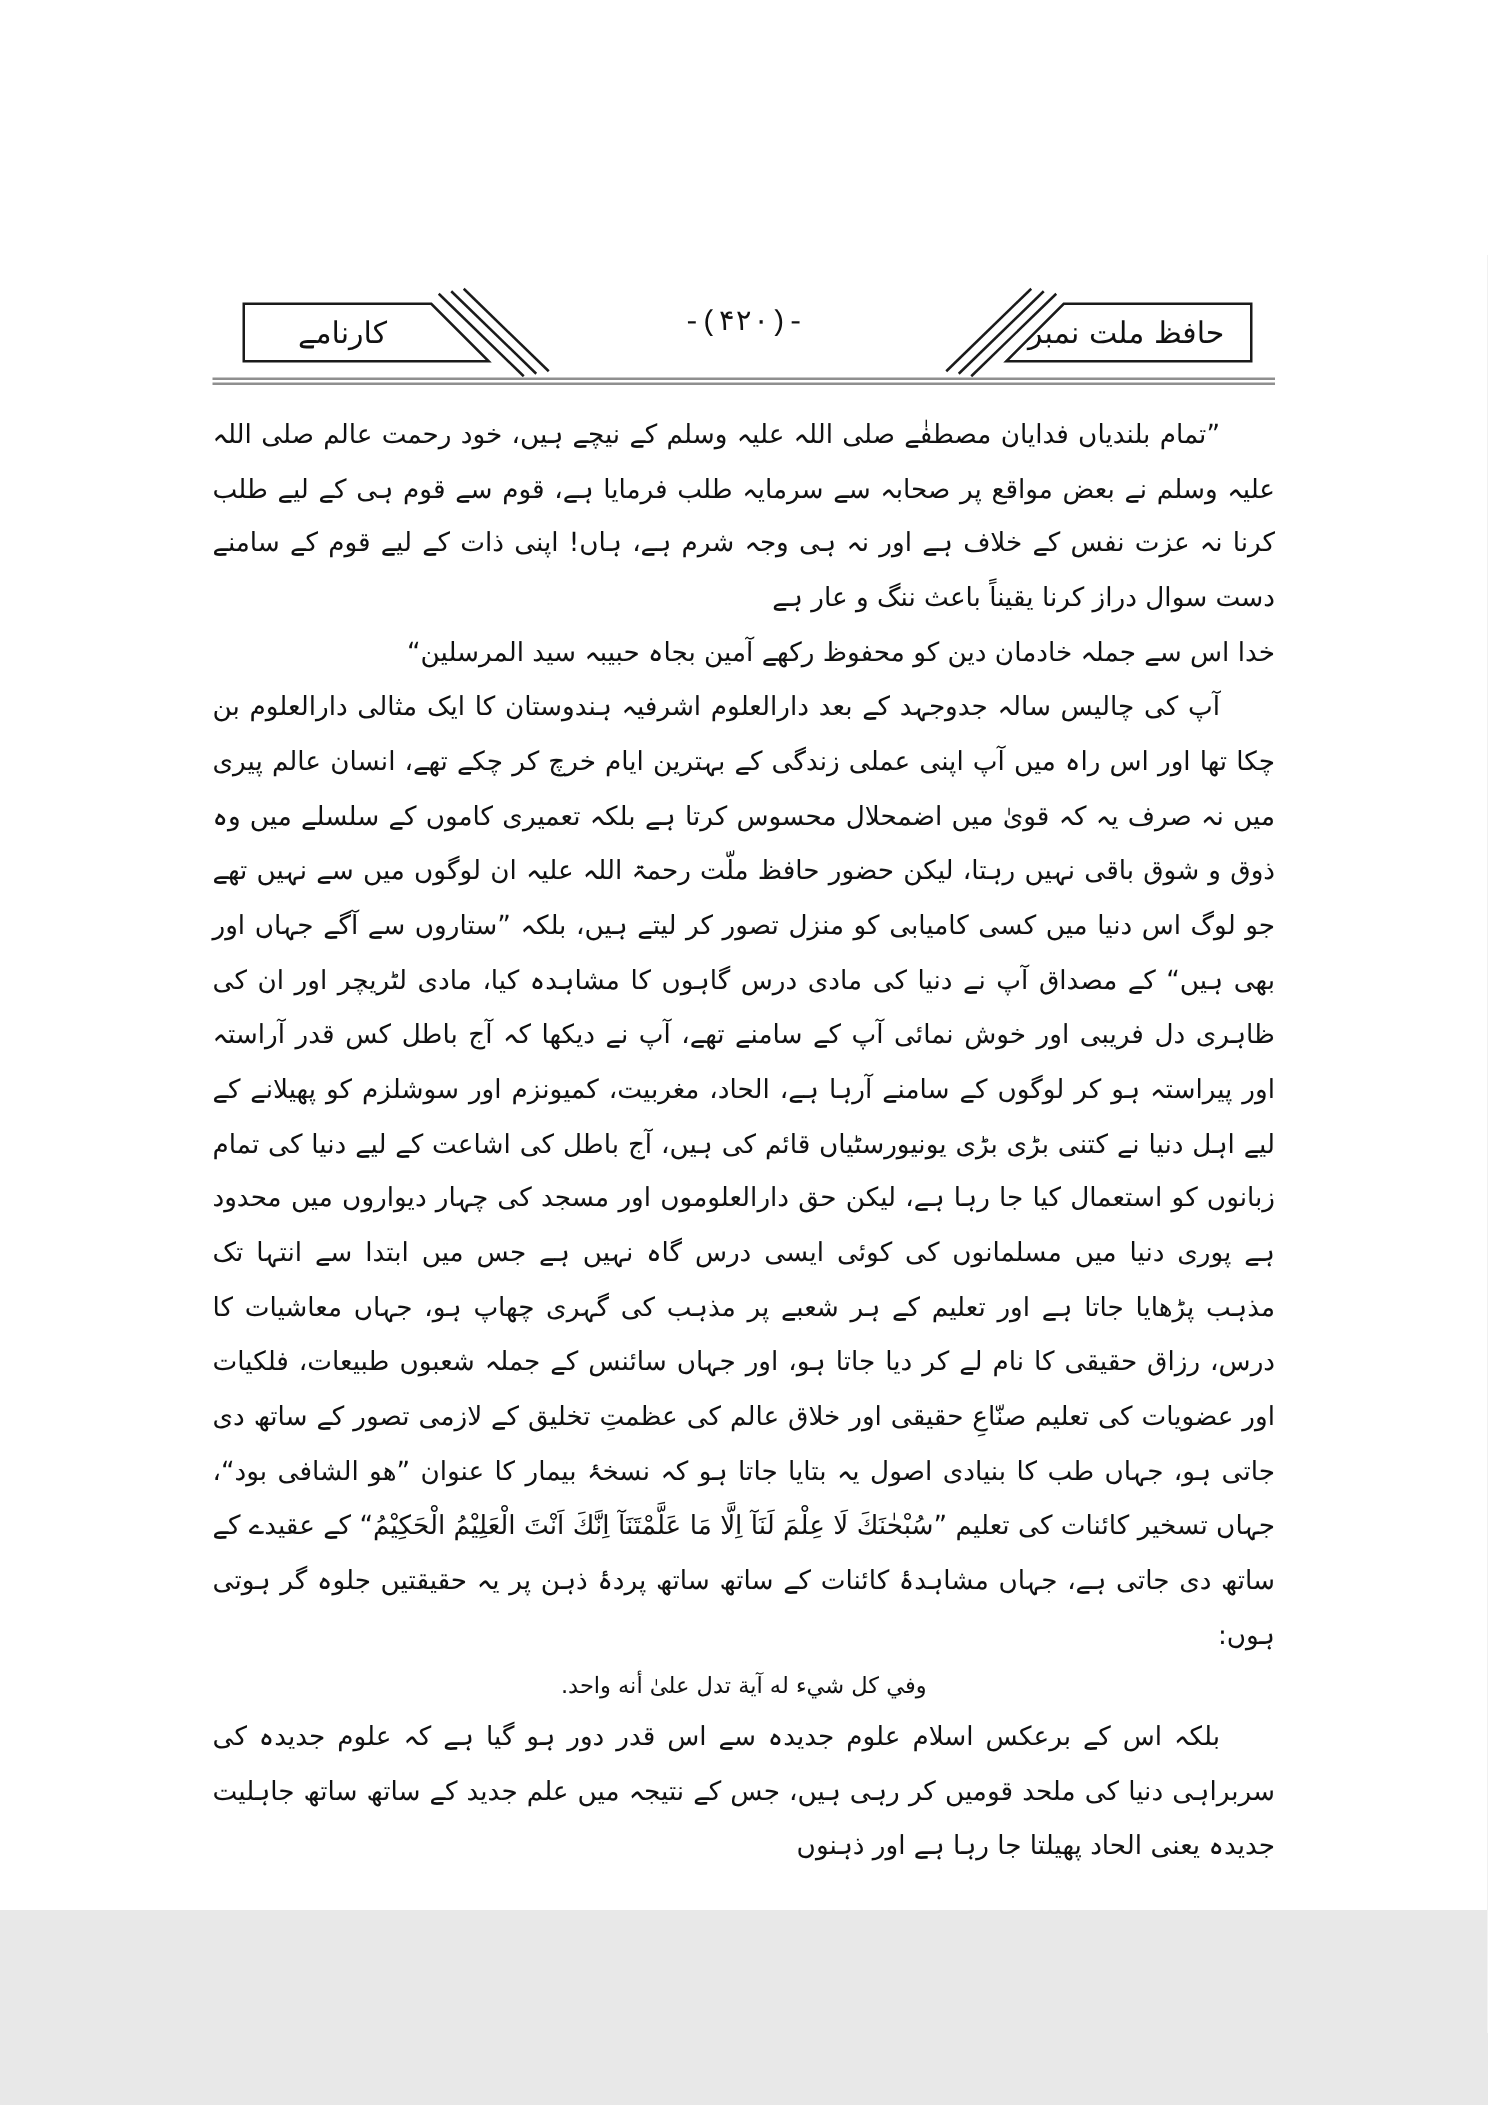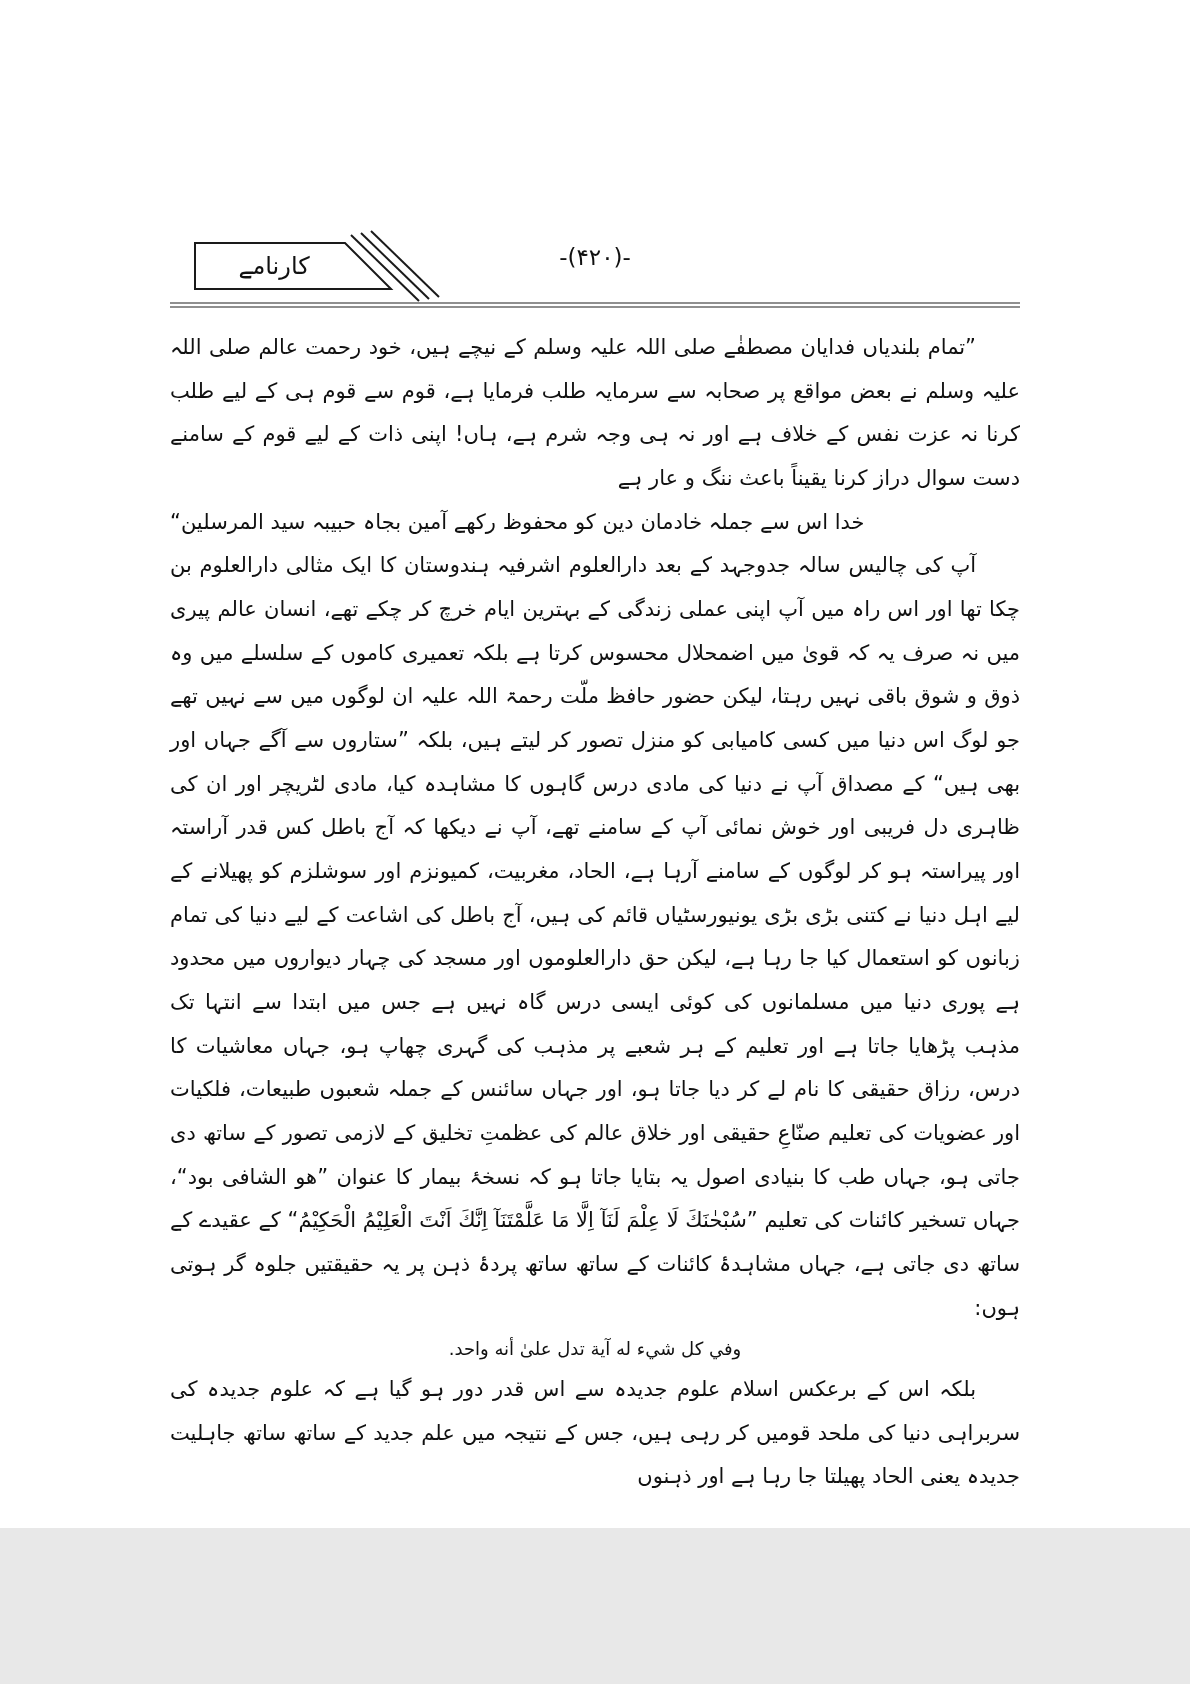--- a/index.html
+++ b/index.html
@@ -41,20 +41,21 @@
   .page-number {
     position: absolute;
     top: 244px;
     left: 0;
     right: 0;
     text-align: center;
     direction: rtl;
     font-size: 23px;
     letter-spacing: 1px;
     color: #111111;
+    font-family: Liberation Mono, monospace;
   }
   .header-divider {
     position: absolute;
     top: 302px;
     left: 170px;
     width: 850px;
     height: 6px;
     box-sizing: border-box;
     border-top: 2px solid #8f8f8f;
     border-bottom: 2px solid #8f8f8f;
@@ -68,21 +69,21 @@
     width: 850px;
     direction: rtl;
     font-size: 21px;
     line-height: 2.08;
     text-align: justify;
     color: #111111;
   }
   .para { margin: 0; padding: 0; }
   .para.indent { text-indent: 44px; }
   .para.centered {
-    text-align: left;
+    text-align: right;
     text-indent: 0;
   }
   .para.arabic {
     text-align: center;
     font-size: 18px;
   }
 </style>
 </head>
 <body>
 
@@ -95,20 +96,33 @@
         <line x1="158" y1="8" x2="226" y2="74"></line>
         <line x1="168" y1="6" x2="236" y2="72"></line>
         <line x1="178" y1="4" x2="246" y2="70"></line>
       </g>
     </svg>
     <span class="tab-label">کارنامے</span>
   </div>
 
   <div class="page-number">-(۴۲۰)-</div>
 
+  <div class="header-tab tab-right">
+    <svg viewBox="0 0 320 78">
+      <g transform="translate(320,0) scale(-1,1)">
+        <polygon points="2,16 152,16 198,62 2,62" fill="#ffffff" stroke="#1a1a1a" stroke-width="2"></polygon>
+        <g stroke="#1a1a1a" stroke-width="2">
+          <line x1="158" y1="8" x2="226" y2="74"></line>
+          <line x1="168" y1="6" x2="236" y2="72"></line>
+          <line x1="178" y1="4" x2="246" y2="70"></line>
+        </g>
+      </g>
+    </svg>
+    <span class="tab-label">حافظ ملت نمبر</span>
+  </div>
 
   <div class="header-divider"></div>
 
   <div class="page-body">
     <p class="para indent">”تمام بلندیاں فدایان مصطفٰے صلی اللہ علیہ وسلم کے نیچے ہیں، خود رحمت عالم صلی اللہ علیہ وسلم نے بعض مواقع پر صحابہ سے سرمایہ طلب فرمایا ہے، قوم سے قوم ہی کے لیے طلب کرنا نہ عزت نفس کے خلاف ہے اور نہ ہی وجہ شرم ہے، ہاں! اپنی ذات کے لیے قوم کے سامنے دست سوال دراز کرنا یقیناً باعث ننگ و عار ہے</p>
     <p class="para centered">خدا اس سے جملہ خادمان دین کو محفوظ رکھے آمین بجاہ حبیبہ سید المرسلین“</p>
     <p class="para indent">آپ کی چالیس سالہ جدوجہد کے بعد دارالعلوم اشرفیہ ہندوستان کا ایک مثالی دارالعلوم بن چکا تھا اور اس راہ میں آپ اپنی عملی زندگی کے بہترین ایام خرچ کر چکے تھے، انسان عالم پیری میں نہ صرف یہ کہ قویٰ میں اضمحلال محسوس کرتا ہے بلکہ تعمیری کاموں کے سلسلے میں وہ ذوق و شوق باقی نہیں رہتا، لیکن حضور حافظ ملّت رحمۃ اللہ علیہ ان لوگوں میں سے نہیں تھے جو لوگ اس دنیا میں کسی کامیابی کو منزل تصور کر لیتے ہیں، بلکہ ”ستاروں سے آگے جہاں اور بھی ہیں“ کے مصداق آپ نے دنیا کی مادی درس گاہوں کا مشاہدہ کیا، مادی لٹریچر اور ان کی ظاہری دل فریبی اور خوش نمائی آپ کے سامنے تھے، آپ نے دیکھا کہ آج باطل کس قدر آراستہ اور پیراستہ ہو کر لوگوں کے سامنے آرہا ہے، الحاد، مغربیت، کمیونزم اور سوشلزم کو پھیلانے کے لیے اہل دنیا نے کتنی بڑی بڑی یونیورسٹیاں قائم کی ہیں، آج باطل کی اشاعت کے لیے دنیا کی تمام زبانوں کو استعمال کیا جا رہا ہے، لیکن حق دارالعلوموں اور مسجد کی چہار دیواروں میں محدود ہے پوری دنیا میں مسلمانوں کی کوئی ایسی درس گاہ نہیں ہے جس میں ابتدا سے انتہا تک مذہب پڑھایا جاتا ہے اور تعلیم کے ہر شعبے پر مذہب کی گہری چھاپ ہو، جہاں معاشیات کا درس، رزاق حقیقی کا نام لے کر دیا جاتا ہو، اور جہاں سائنس کے جملہ شعبوں طبیعات، فلکیات اور عضویات کی تعلیم صنّاعِ حقیقی اور خلاق عالم کی عظمتِ تخلیق کے لازمی تصور کے ساتھ دی جاتی ہو، جہاں طب کا بنیادی اصول یہ بتایا جاتا ہو کہ نسخۂ بیمار کا عنوان ”ھو الشافی بود“، جہاں تسخیر کائنات کی تعلیم ”سُبْحٰنَكَ لَا عِلْمَ لَنَآ اِلَّا مَا عَلَّمْتَنَآ اِنَّكَ اَنْتَ الْعَلِيْمُ الْحَكِيْمُ“ کے عقیدے کے ساتھ دی جاتی ہے، جہاں مشاہدۂ کائنات کے ساتھ ساتھ پردۂ ذہن پر یہ حقیقتیں جلوہ گر ہوتی ہوں:</p>
     <p class="para arabic">وفي كل شيء له آية تدل علىٰ أنه واحد.</p>
     <p class="para indent">بلکہ اس کے برعکس اسلام علوم جدیدہ سے اس قدر دور ہو گیا ہے کہ علوم جدیدہ کی سربراہی دنیا کی ملحد قومیں کر رہی ہیں، جس کے نتیجہ میں علم جدید کے ساتھ ساتھ جاہلیت جدیدہ یعنی الحاد پھیلتا جا رہا ہے اور ذہنوں</p>
   </div>

